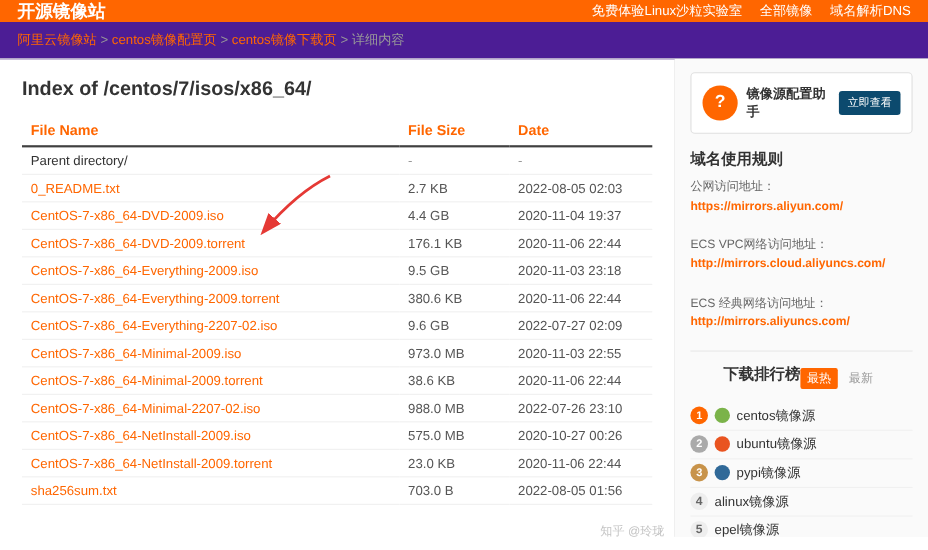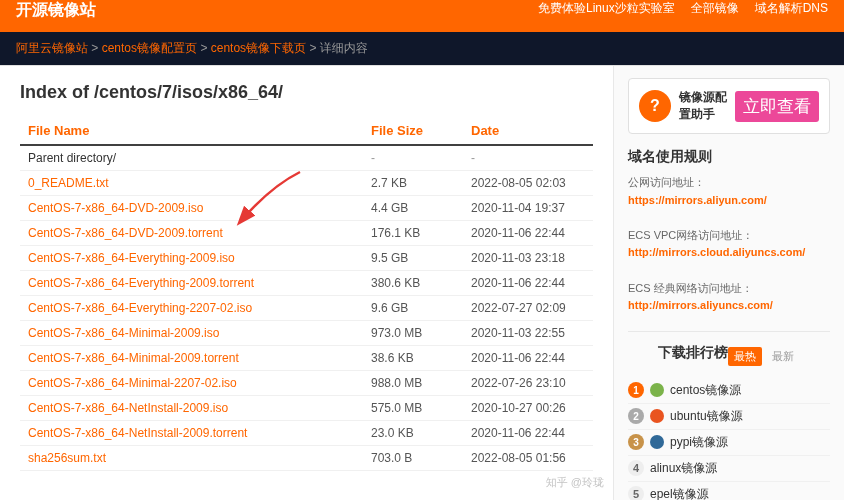--- a/index.html
+++ b/index.html
@@ -1,23 +1,23 @@
 <!DOCTYPE html>
 <html><head>
   <meta charset="utf-8">
   <style>
     * { margin: 0; padding: 0; box-sizing: border-box; }
     body { font-family: Arial, sans-serif; font-size: 13px; background: #fff; width: 844px; height: 500px; overflow: hidden; }
 
     
     .header {
       background: #ff6600;
-      height: 32px;
-      display: flex;
-      align-items: flex-start;
+      height: 20px;
+      display: flex;
+      align-items: center;
       padding: 0 16px;
       justify-content: space-between;
     }
     .header-logo {
       color: #fff;
       font-size: 16px;
       font-weight: bold;
     }
     .header-nav {
       display: flex;
@@ -25,21 +25,21 @@
       color: #fff;
       font-size: 12px;
     }
     .header-nav span { cursor: pointer; }
 
     
     .breadcrumb {
       padding: 8px 16px;
       font-size: 12px;
       color: #666;
-      background: #0f172a;
+      background: #4c1d95;
       border-bottom: 1px solid #e0e0e0;
     }
     .breadcrumb a { color: #ff6600; text-decoration: none; }
     .breadcrumb span { color: #999; }
 
     
     .main-layout {
       display: flex;
       height: calc(500px - 36px - 30px);
     }
@@ -136,26 +136,26 @@
       font-weight: bold;
       flex-shrink: 0;
     }
     .config-helper-text {
       flex: 1;
       font-size: 12px;
       color: #333;
       font-weight: bold;
     }
     .config-helper-btn {
-      background: #ec4899;
+      background: #0c4a6e;
       color: #fff;
       border: none;
       border-radius: 3px;
       padding: 4px 8px;
-      font-size: 17px;
+      font-size: 10px;
       cursor: pointer;
       white-space: nowrap;
     }
 
     .section-title {
       font-size: 14px;
       font-weight: bold;
       color: #333;
       margin-bottom: 8px;
     }

